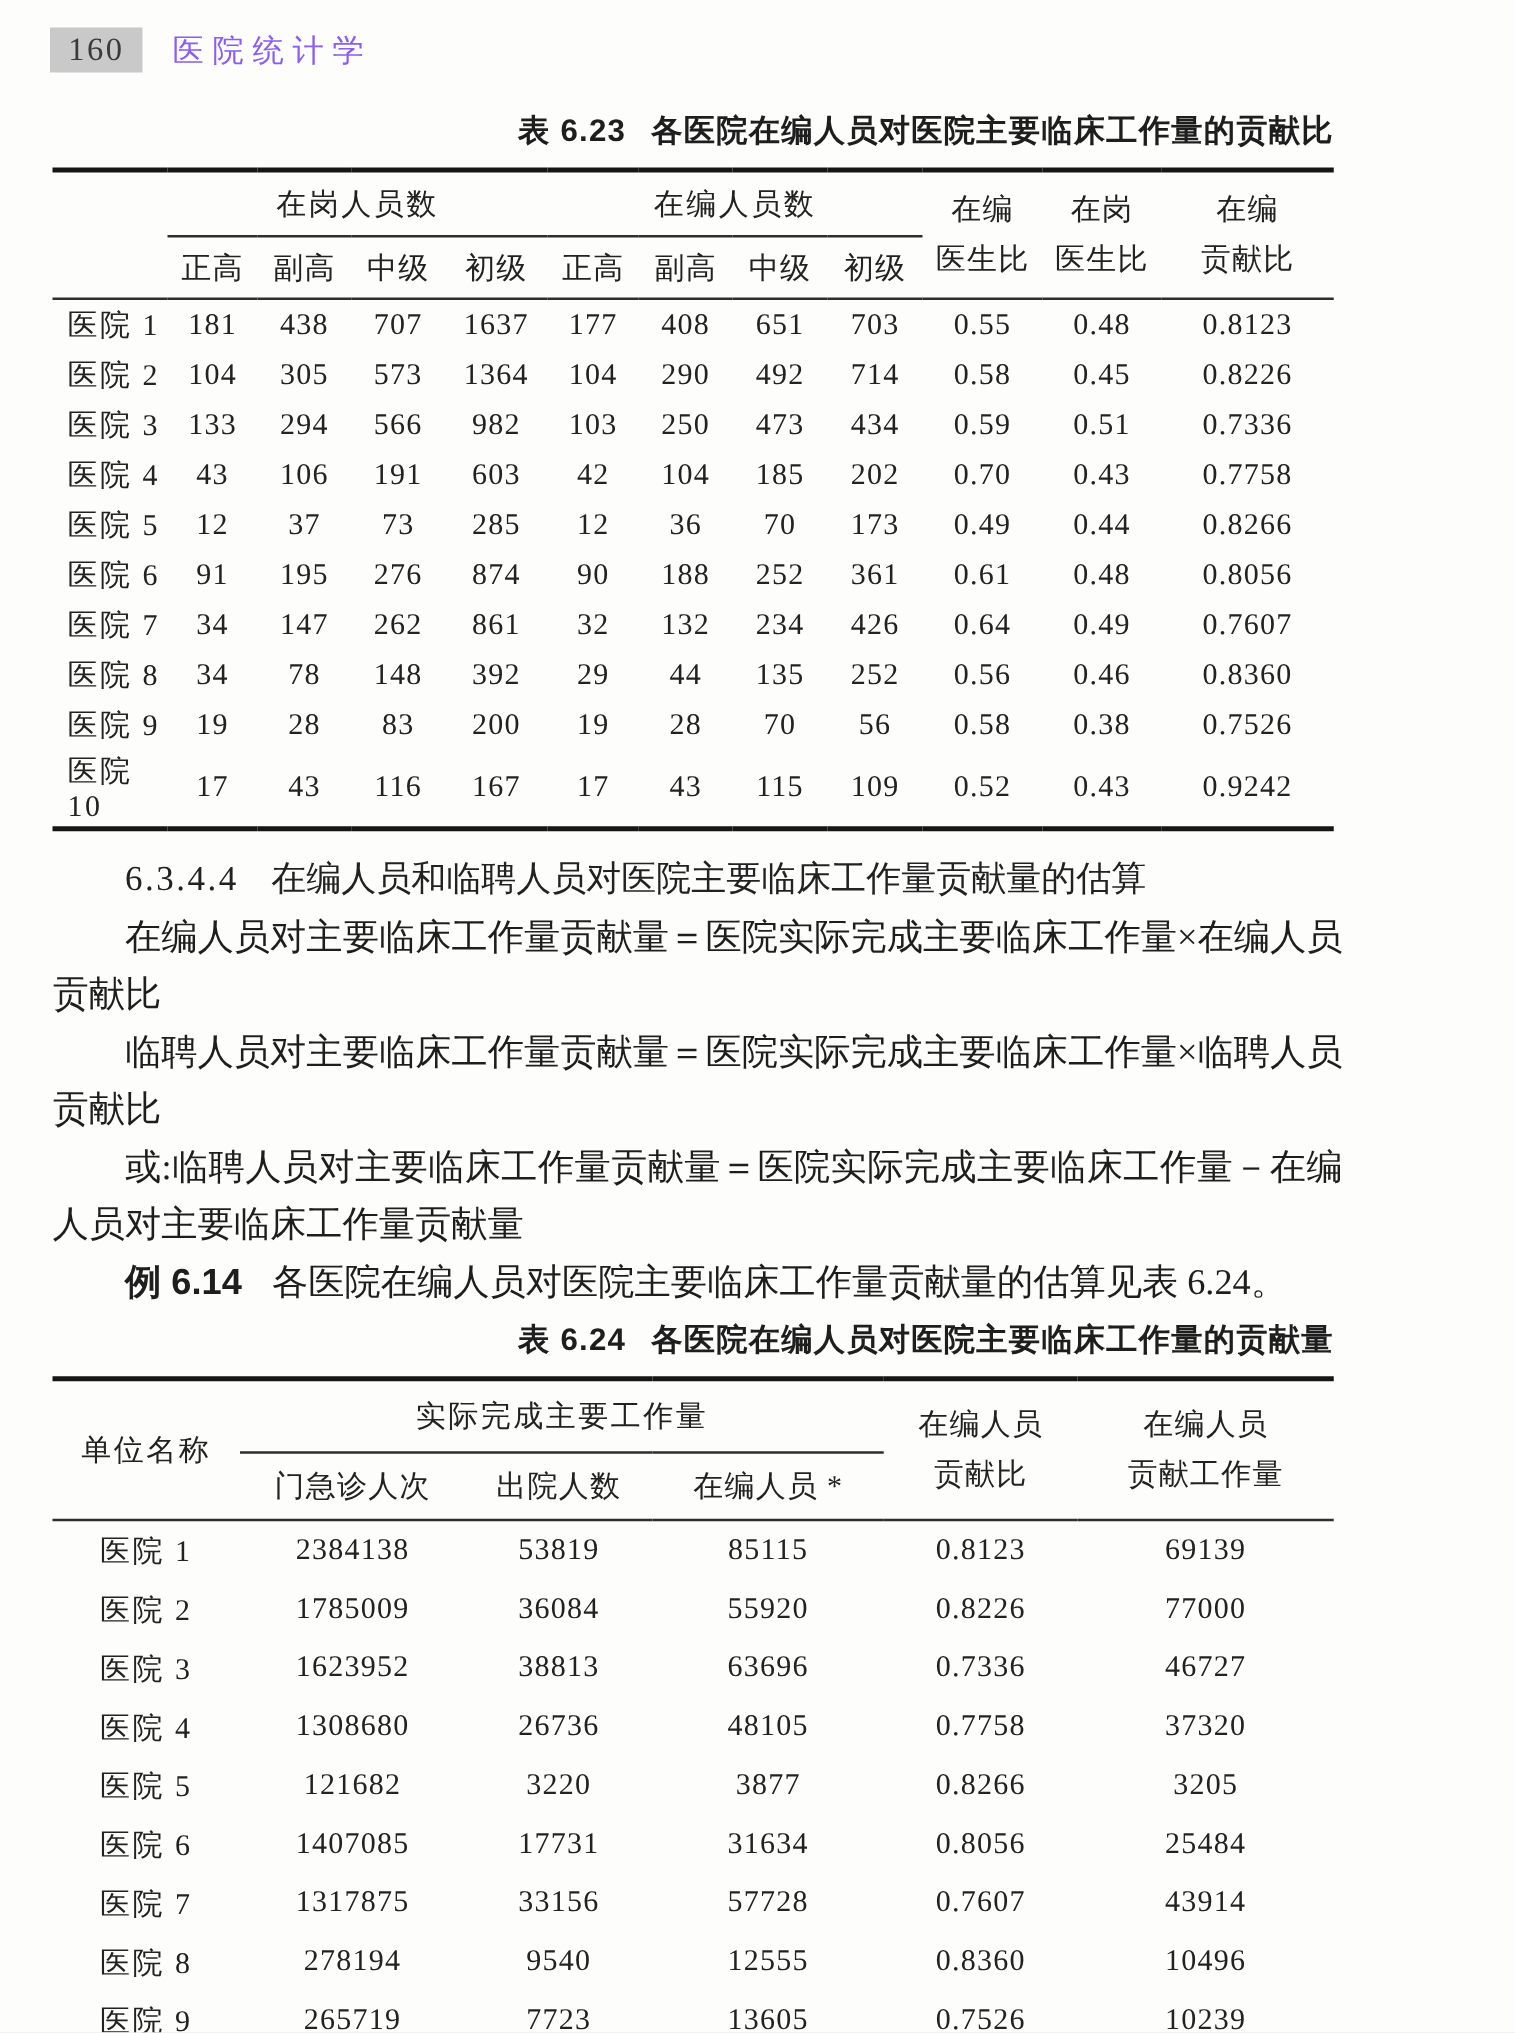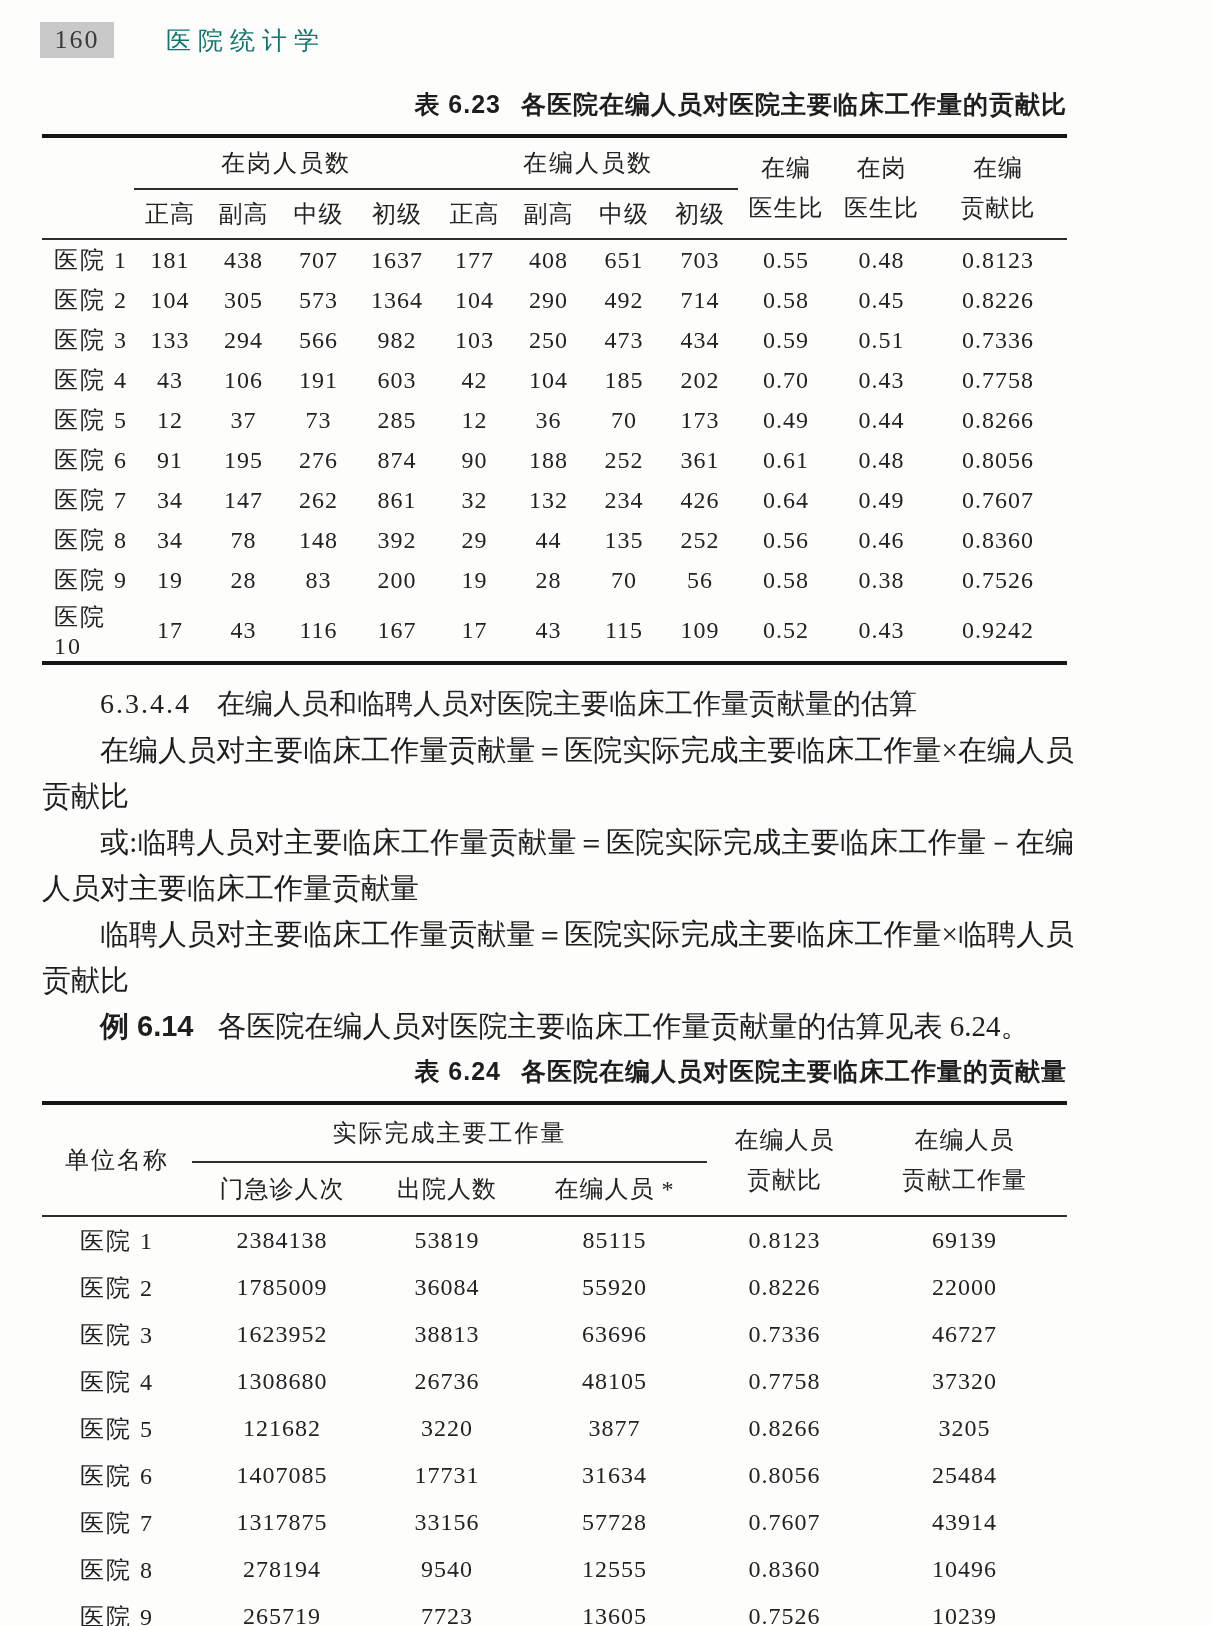--- a/index.html
+++ b/index.html
@@ -12,21 +12,21 @@
     color:#1e1e1e;
     overflow:hidden;
   }
   
   .running-head{position:absolute;top:22px;left:40px;display:flex;align-items:center;}
   .pagenum-box{
     background:#c9c9c9;color:#3a3a3a;
     min-width:74px;height:36px;line-height:36px;
     text-align:center;font-size:26px;letter-spacing:2px;
   }
-  .book-title{margin-left:52px;color:#0f766e;font-size:25px;letter-spacing:7px;}
+  .book-title{margin-left:24px;color:#8b5cf6;font-size:25px;letter-spacing:7px;}
 
   .content{position:absolute;left:42px;top:88px;width:1032px;}
 
   .tbl-title{
     width:1025px;text-align:right;
     font-family:"Liberation Sans","DejaVu Sans",sans-serif;
     font-weight:bold;font-size:25px;letter-spacing:1px;
     margin:0 0 13px 0;
   }
   .tbl-title .tlabel{margin-right:20px;}
@@ -262,22 +262,22 @@
             <td>0.9242</td>
           </tr>
         </tbody>
     </table>
 
     <div class="bodytext">
       <p class="sec-heading">
         <span class="sec-num">6.3.4.4</span><span>在编人员和临聘人员对医院主要临床工作量贡献量的估算</span>
       </p>
       <p class="para">在编人员对主要临床工作量贡献量＝医院实际完成主要临床工作量×在编人员贡献比</p>
+      <p class="para">临聘人员对主要临床工作量贡献量＝医院实际完成主要临床工作量×临聘人员贡献比</p>
       <p class="para">或:临聘人员对主要临床工作量贡献量＝医院实际完成主要临床工作量－在编人员对主要临床工作量贡献量</p>
-      <p class="para">临聘人员对主要临床工作量贡献量＝医院实际完成主要临床工作量×临聘人员贡献比</p>
       <p class="para-example">
         <span class="ex-label">例 6.14</span><span>各医院在编人员对医院主要临床工作量贡献量的估算见表 6.24。</span>
       </p>
     </div>
 
     <div class="t2-block">
       <div class="tbl-title">
         <span class="tlabel">表 6.24</span><span>各医院在编人员对医院主要临床工作量的贡献量</span>
       </div>
 
@@ -317,21 +317,21 @@
               <td>85115</td>
               <td>0.8123</td>
               <td>69139</td>
             </tr>
             <tr>
               <td class="rowlabel">医院 2</td>
               <td>1785009</td>
               <td>36084</td>
               <td>55920</td>
               <td>0.8226</td>
-              <td>22000</td>
+              <td>77000</td>
             </tr>
             <tr>
               <td class="rowlabel">医院 3</td>
               <td>1623952</td>
               <td>38813</td>
               <td>63696</td>
               <td>0.7336</td>
               <td>46727</td>
             </tr>
             <tr>

